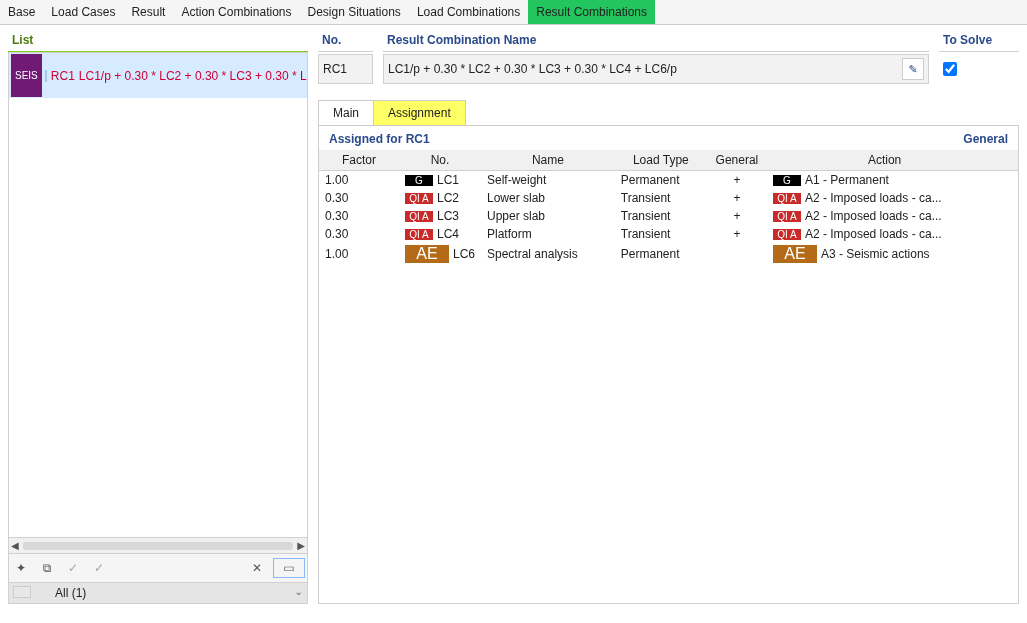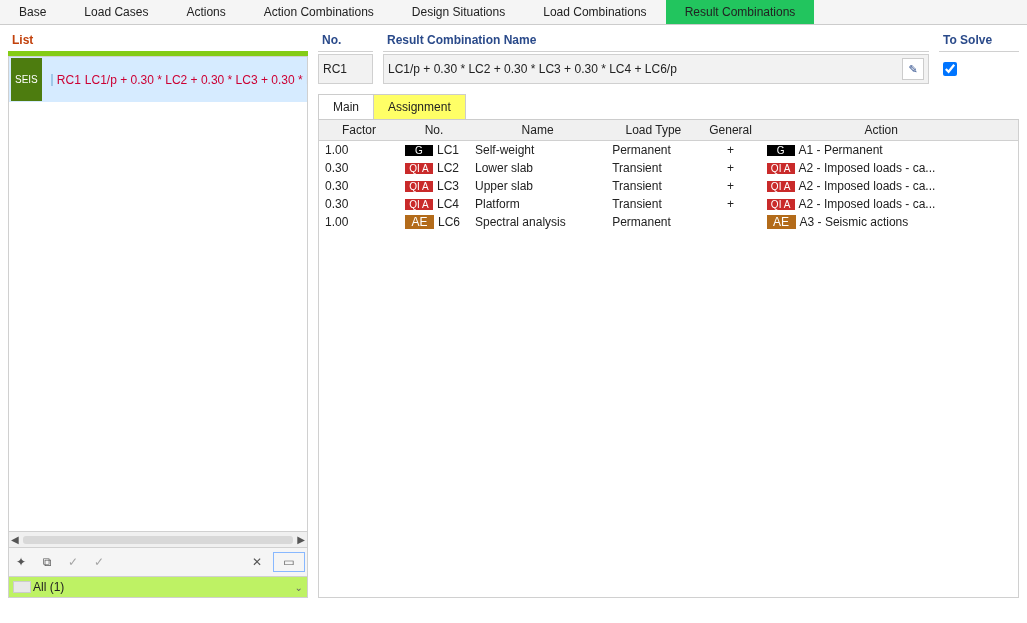--- a/index.html
+++ b/index.html
@@ -1,39 +1,39 @@
 <!DOCTYPE html>
 <html><head>
 <meta charset="utf-8">
 <style>
 *{box-sizing:border-box;margin:0;padding:0;font-family:"Segoe UI",Arial,sans-serif;font-size:12px;color:#222}
 body{background:#fff;width:1027px;height:623px;overflow:hidden}
 .tabs-top{display:flex;background:#f5f5f5;border-bottom:1px solid #ccc}
-.tabs-top .tab{padding:5px 19px;cursor:pointer}
+.tabs-top .tab{padding:5px 8px;cursor:pointer}
 .tabs-top .tab.active{background:#22c55e}
 .content{display:flex;gap:10px;padding:6px 8px}
 .left-panel{width:300px;display:flex;flex-direction:column}
-.panel-title{color:#c2410c;font-weight:600;border-bottom:5px solid #84cc16;padding:2px 4px 4px}
+.panel-title{color:#4d7c0f;font-weight:600;border-bottom:1px solid #84cc16;padding:2px 4px 4px}
 .list-area{flex:1;border:1px solid #d0d0d0;background:#fff;font-size:11px;overflow:hidden;position:relative;height:490px}
 .list-row{display:flex;align-items:center;background:#d6ebff;padding:1px 2px;white-space:nowrap;overflow:hidden}
-.list-row .badge{background:#4d7c0f;color:#fff;font-size:10px;padding:16px 4px;margin-right:9px}
+.list-row .badge{background:#701a75;color:#fff;font-size:10px;padding:16px 4px;margin-right:3px}
 .list-row .swatch{display:inline-block;width:18px;height:12px;background:#b3dfff;border:1px solid #a0c8e8;margin-right:4px}
 .list-row .rc{color:#c03;margin-right:4px}
 .list-row .fx{color:#c03}
 .hscroll{position:absolute;bottom:0;left:0;right:0;height:16px;background:#f0f0f0;border-top:1px solid #d0d0d0;display:flex;align-items:center;justify-content:space-between;padding:0 2px}
 .hscroll .arrow{font-size:10px;color:#555}
 .hscroll .thumb{flex:1;margin:0 4px;height:8px;background:#d8d8d8;border-radius:3px}
 .toolbar{display:flex;align-items:center;gap:6px;padding:4px 2px;background:#f5f5f5;border:1px solid #d0d0d0;border-top:none}
 .toolbar .btn{width:20px;height:20px;display:flex;align-items:center;justify-content:center;font-size:12px;color:#555}
 .toolbar .sep{flex:1}
-.filter-row{display:flex;align-items:center;gap:2px;padding:3px 4px;border:1px solid #d0d0d0;border-top:none;background:#bef264}
+.filter-row{display:flex;align-items:flex-start;gap:24px;padding:3px 4px;border:1px solid #d0d0d0;border-top:none;background:#e5e5e5}
 .filter-row .swatch{display:inline-block;width:18px;height:12px;background:#e8e8e8;border:1px solid #ccc}
 .filter-row .txt{flex:1}
 .filter-row .chev{font-size:10px;color:#666}
-.right-panel{flex:1;display:flex;flex-direction:column;}
+.right-panel{flex:1;display:flex;flex-direction:column;gap:6px}
 .top-row{display:flex;gap:10px}
 .field-group{display:flex;flex-direction:column;gap:2px}
 .field-group.no{width:55px}
 .field-group.name{flex:1}
 .field-group.solve{width:80px}
 .field-label{color:#2a4a8a;font-weight:600;border-bottom:1px solid #d0d0d0;padding:2px 4px 4px}
 .field-body{background:#f2f2f2;border:1px solid #d0d0d0;padding:4px;display:flex;align-items:center;gap:6px;height:30px}
 .field-body .val{flex:1;white-space:nowrap;overflow:hidden}
 .field-body.solve-body{background:transparent;border:none}
 .fx-btn{width:22px;height:22px;background:#fff;border:1px solid #ccc;display:flex;align-items:center;justify-content:center;font-size:11px;color:#2a4a8a}
@@ -46,32 +46,32 @@
 .assign-head .lh{color:#2a4a8a;font-weight:600}
 .assign-head .rh{color:#2a4a8a;font-weight:600}
 .table{width:100%;border-collapse:collapse}
 .table th{background:#f0f0f0;border-bottom:1px solid #d0d0d0;font-weight:400;padding:3px 6px;text-align:center}
 .table td{padding:2px 6px;text-align:left;vertical-align:middle;height:18px}
 .col-factor{width:80px;text-align:right}
 .col-no{width:70px}
 .col-operator{width:60px;text-align:center!important}
 .badge-g{display:inline-block;background:#000;color:#fff;font-size:10px;padding:0 6px;width:28px;text-align:center}
 .badge-qi{display:inline-block;background:#c92a2a;color:#fff;font-size:10px;padding:0 4px;width:28px;text-align:center}
-.badge-ae{display:inline-block;background:#b36b1a;color:#fff;font-size:12px;padding:0 4px;width:29px;text-align:center}
+.badge-ae{display:inline-block;background:#b36b1a;color:#fff;font-size:16px;padding:0 4px;width:44px;text-align:center}
 .action-cell{display:flex;align-items:center;gap:4px;white-space:nowrap;overflow:hidden}
 .no-cell{display:flex;align-items:center;gap:4px}
 input[type=checkbox]{width:14px;height:14px}
 </style>
 </head>
 <body>
 
 <div class="tabs-top" id="top-tabs">
     <div class="tab">Base</div>
     <div class="tab">Load Cases</div>
-    <div class="tab">Actions</div>
+    <div class="tab">Result</div>
     <div class="tab">Action Combinations</div>
     <div class="tab">Design Situations</div>
     <div class="tab">Load Combinations</div>
     <div class="tab active">Result Combinations</div>
   </div>
 
 <div class="content">
   <div class="left-panel">
     <div class="panel-title">List</div>
     <div class="list-area">
@@ -125,20 +125,24 @@
           </div>
       </div>
     </div>
 
     <div>
       <div class="inner-tabs" id="inner-tabs">
           <div class="tab plain">Main</div>
           <div class="tab active">Assignment</div>
         </div>
       <div class="assign-box">
+        <div class="assign-head">
+          <span class="lh">Assigned for RC1</span>
+          <span class="rh">General</span>
+        </div>
         <table class="table">
           <thead>
               <tr id="thead-row">
                 <th class="col-factor">Factor</th>
                 <th class="col-no">No.</th>
                 <th>Name</th>
                 <th>Load Type</th>
                 <th class="col-operator">General</th>
                 <th>Action</th>
                 <th></th>

